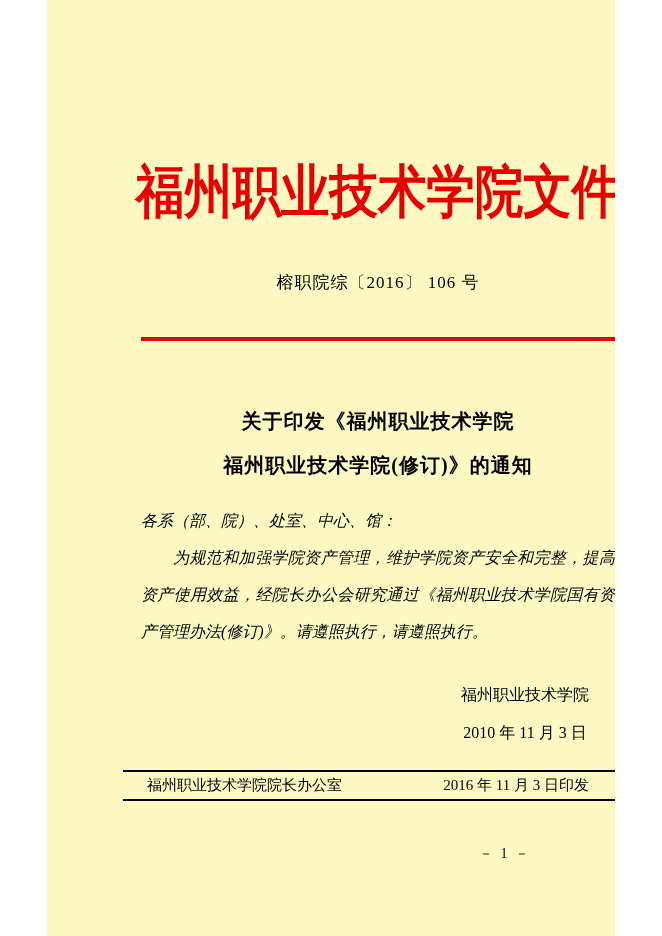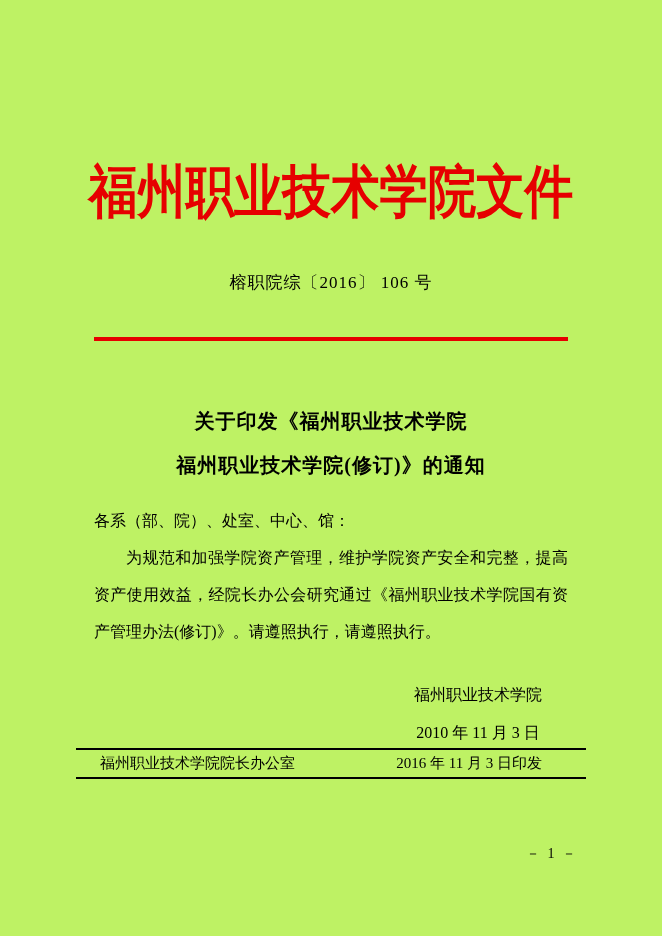--- a/index.html
+++ b/index.html
@@ -3,23 +3,23 @@
 <meta charset="utf-8">
 <style>
   * { margin:0; padding:0; box-sizing:border-box; }
   html, body { background:#ffffff; }
   body {
     font-family:"Liberation Serif","DejaVu Serif",serif;
     color:#000;
   }
   .page {
     position:relative;
-    width:662px;
+    width:568px;
     height:936px;
-    background:#bef264;
+    background:#fef9c3;
     margin:0 auto;
     overflow:hidden;
   }
   .masthead {
     position:absolute;
     top:154px; left:0;
     width:662px;
     text-align:center;
     color:#e60000;
     font-size:57px;
@@ -53,39 +53,40 @@
     line-height:44px;
     letter-spacing:1px;
   }
   .content {
     position:absolute;
     top:502px; left:94px;
     width:474px;
     font-size:16px;
     line-height:37px;
     text-align:justify;
+    font-style:italic;
   }
   .body-para { text-indent:2em; }
   .signature {
     position:absolute;
     top:676px; left:94px;
     width:474px;
     text-align:right;
     font-size:16px;
     line-height:38px;
     text-decoration:underline;
   }
   .sig-block {
     display:inline-block;
     text-align:center;
     margin-right:26px;
   }
   .footer-bar {
     position:absolute;
-    top:748px; left:76px;
+    top:770px; left:76px;
     width:510px; height:31px;
     border-top:2px solid #000;
     border-bottom:2px solid #000;
     display:flex;
     align-items:center;
     font-size:15px;
   }
   .footer-issuer { margin-left:24px; }
   .footer-date { margin-left:auto; margin-right:44px; }
   .page-number {

